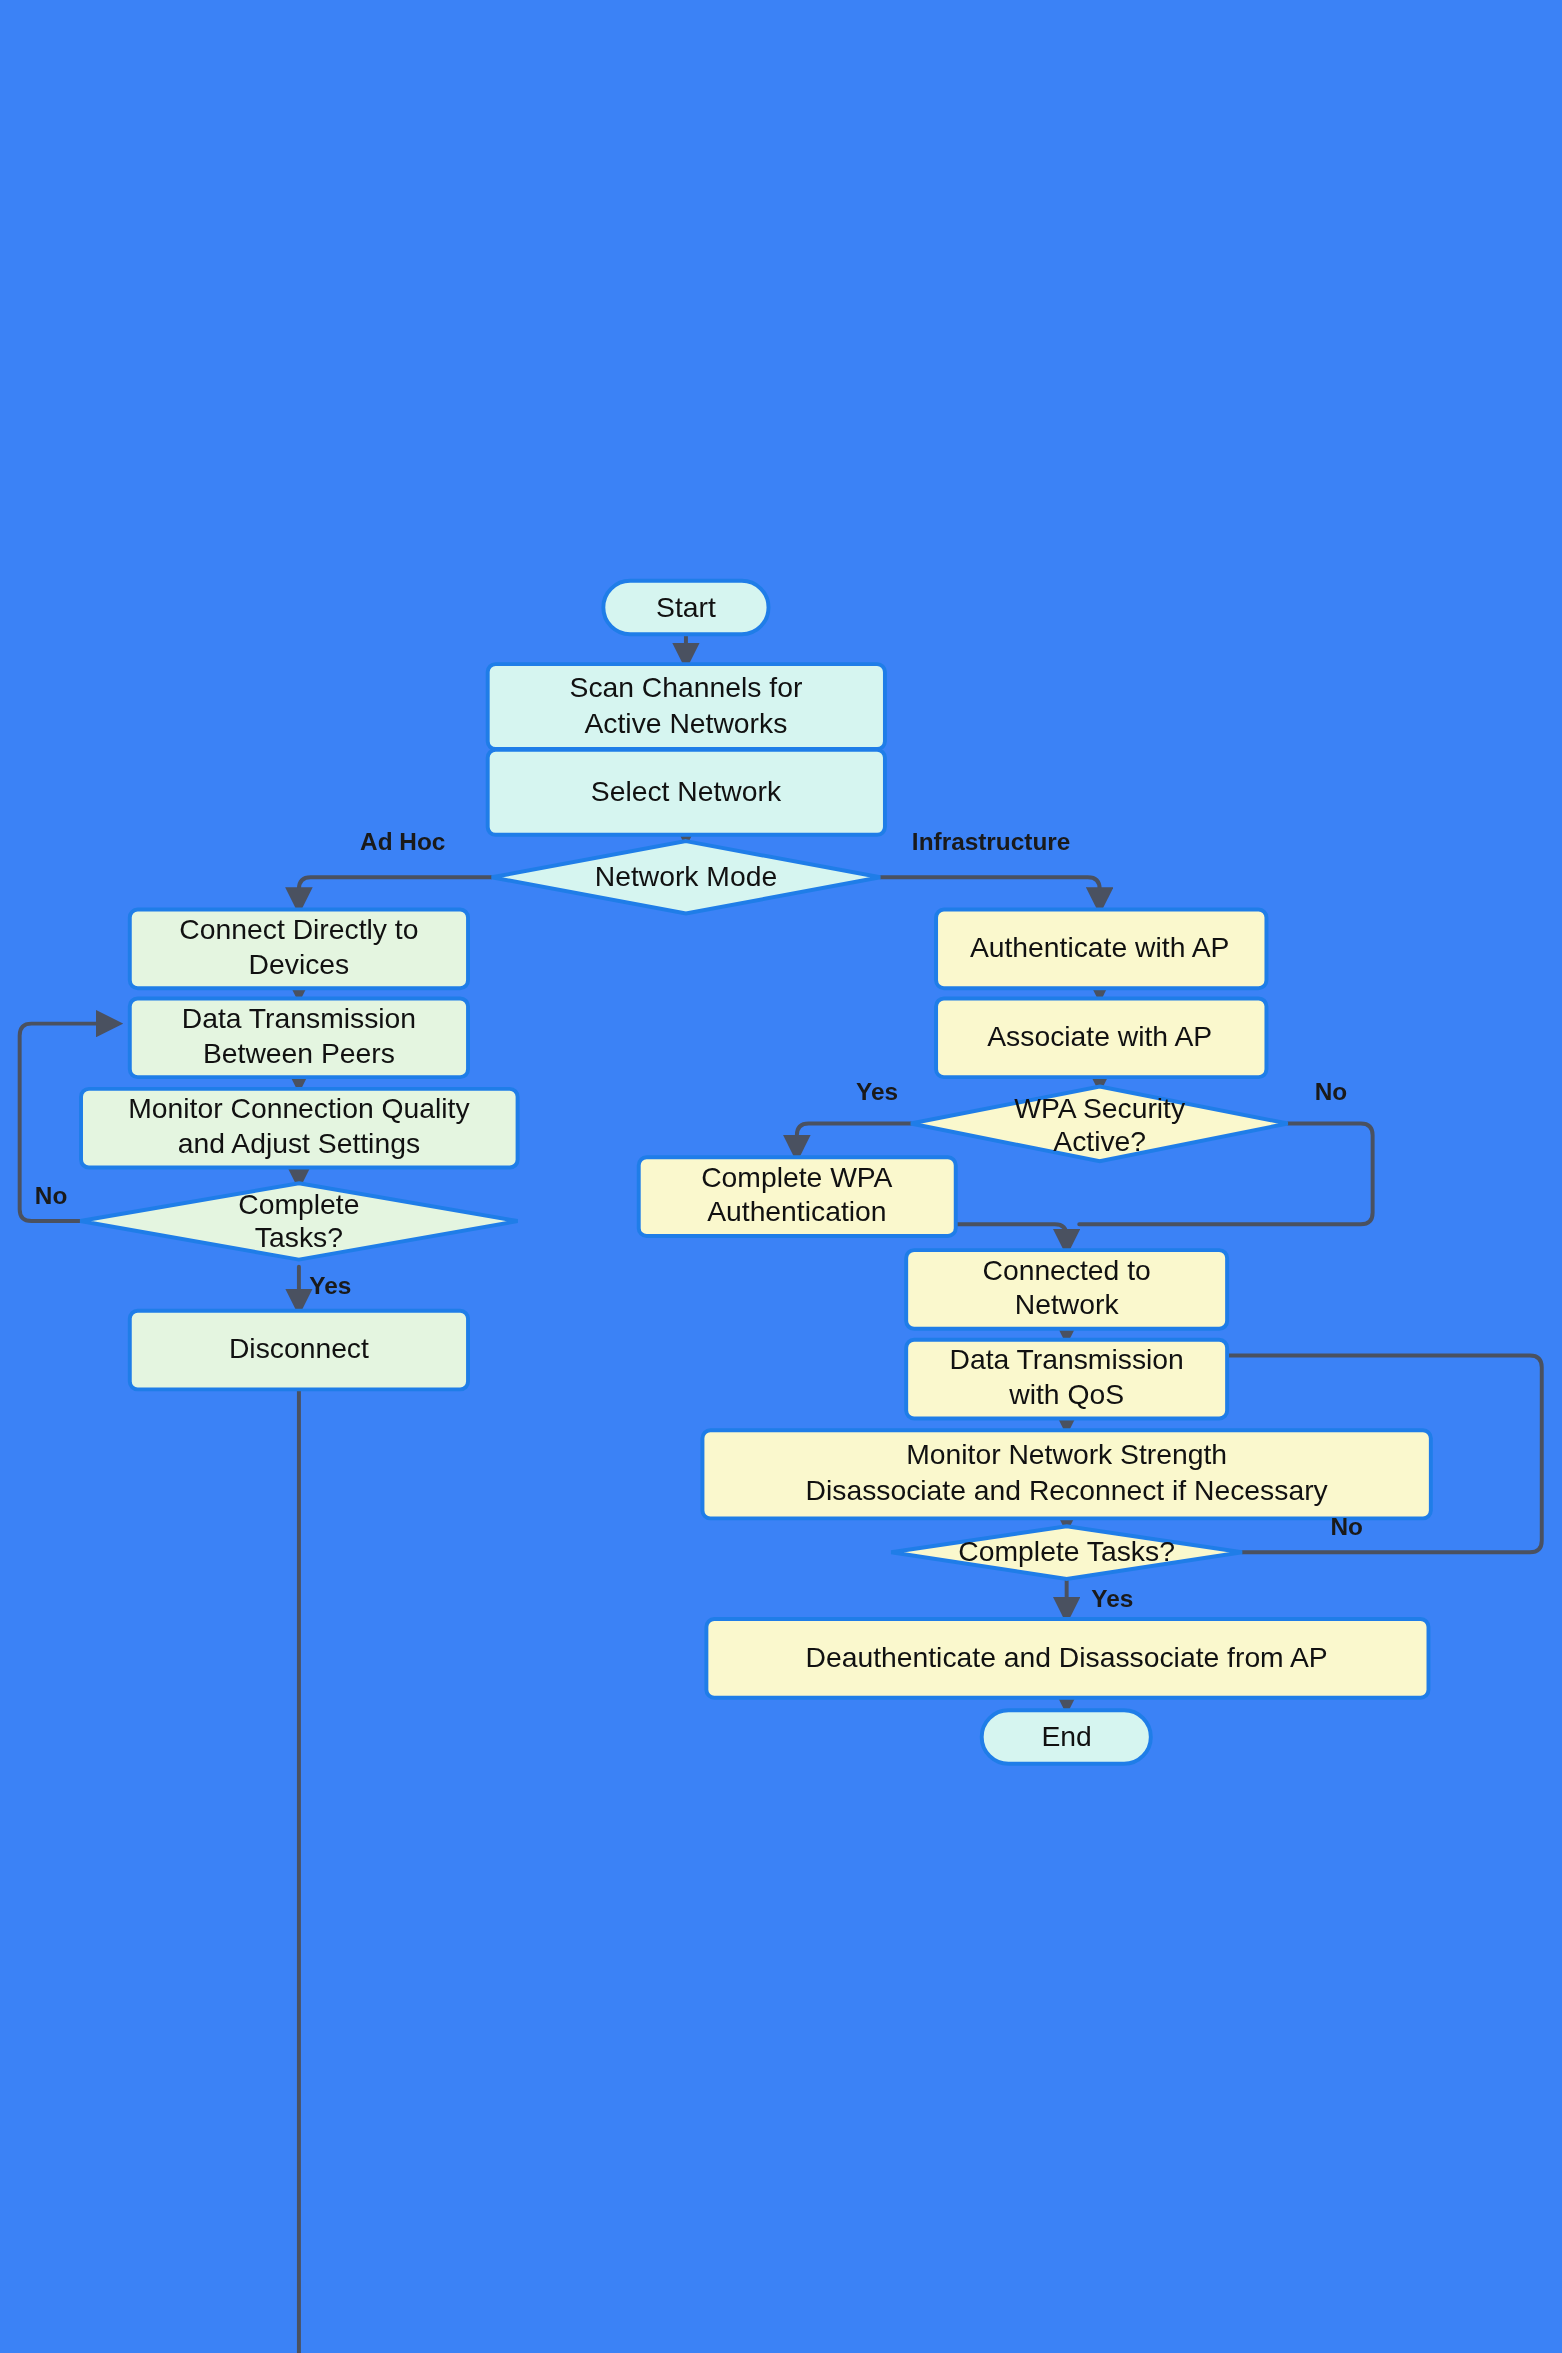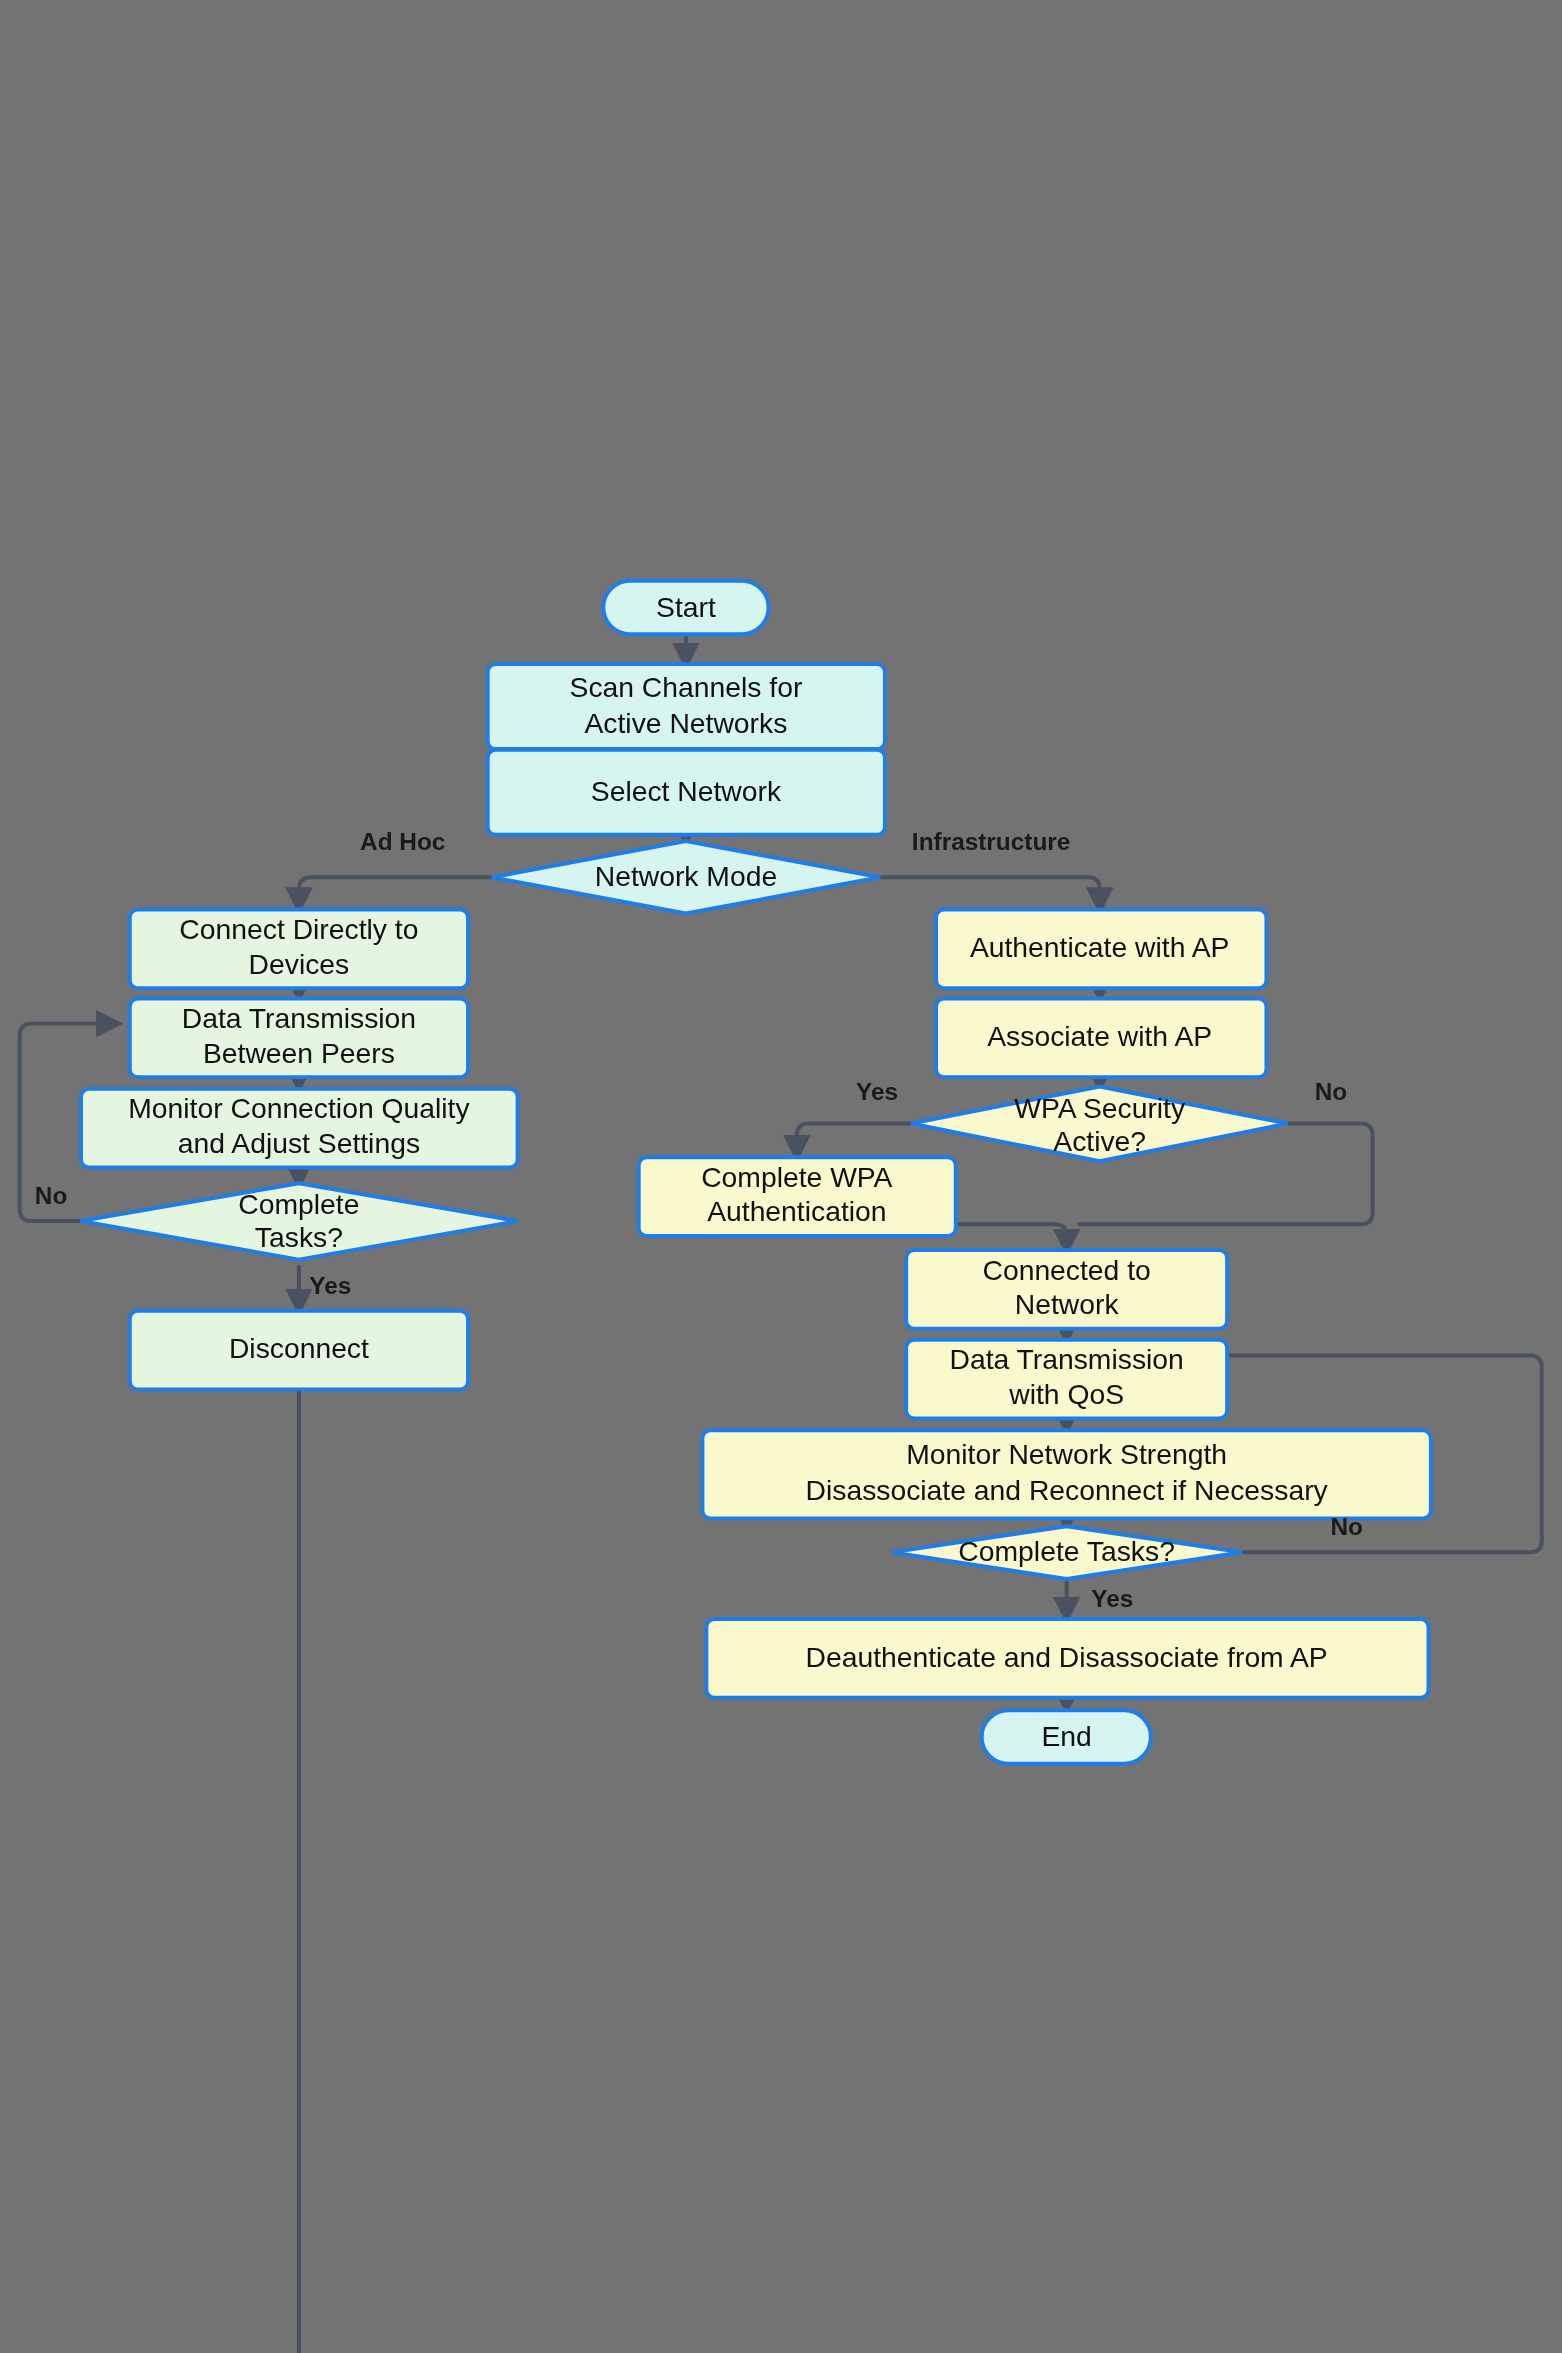--- a/index.html
+++ b/index.html
@@ -1,17 +1,17 @@
 <!DOCTYPE html>
 <html style="font-size:12.6px"><head>
 <meta charset="utf-8">
 <style>
   html,body{margin:0;padding:0;background:#ffffff;}
   body{font-family:"Liberation Sans", sans-serif;}
-  #flow-root{position:relative;width:1563px;height:2354px;background:#737373;overflow:hidden;}
+  #flow-root{position:relative;width:1563px;height:2354px;background:#3b82f6;overflow:hidden;}
   svg{display:block;}
   .node-text{font-family:"Liberation Sans", sans-serif;font-size:36px;fill:#111111;text-anchor:middle;dominant-baseline:middle;}
   .edge-label{font-family:"Liberation Sans", sans-serif;font-size:31px;font-weight:bold;fill:#1a1a1a;text-anchor:middle;dominant-baseline:middle;}
   .shape{stroke:#1f7de8;stroke-width:5;}
   .fill-cyan{fill:#d6f5f0;}
   .fill-green{fill:#e4f5e0;}
   .fill-yellow{fill:#faf8cd;}
   .edge{fill:none;stroke:#4a5160;stroke-width:5;stroke-linecap:round;stroke-linejoin:round;}
   .arrowhead{fill:#4a5160;}
 </style>

